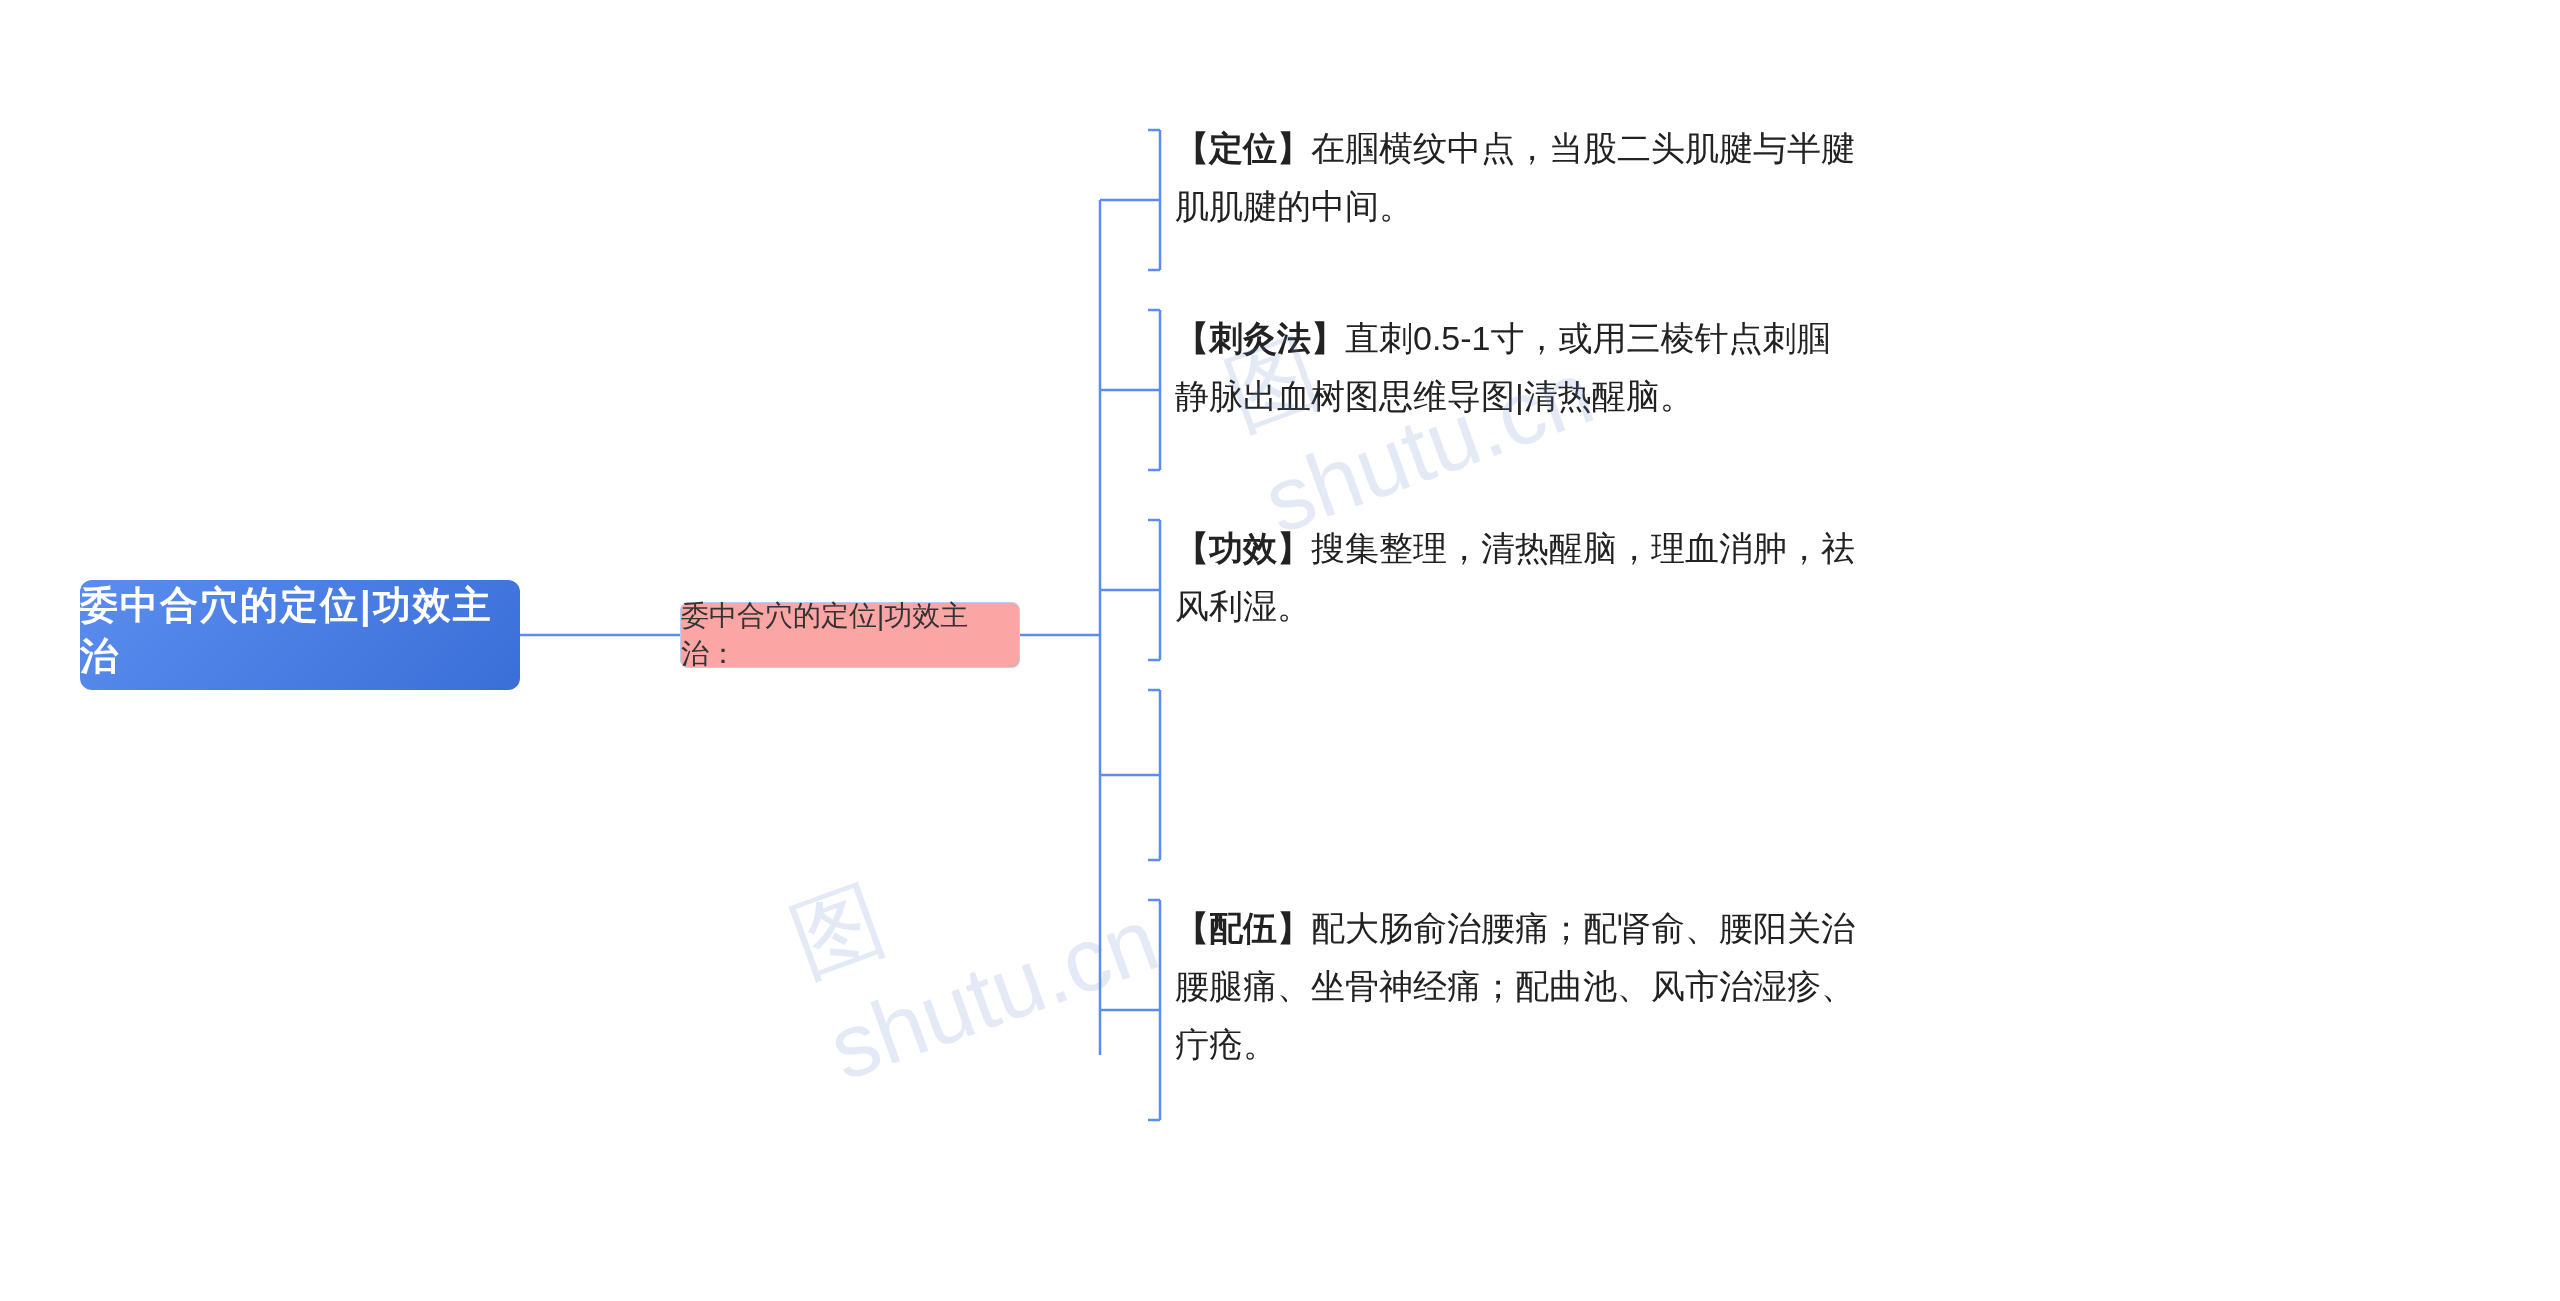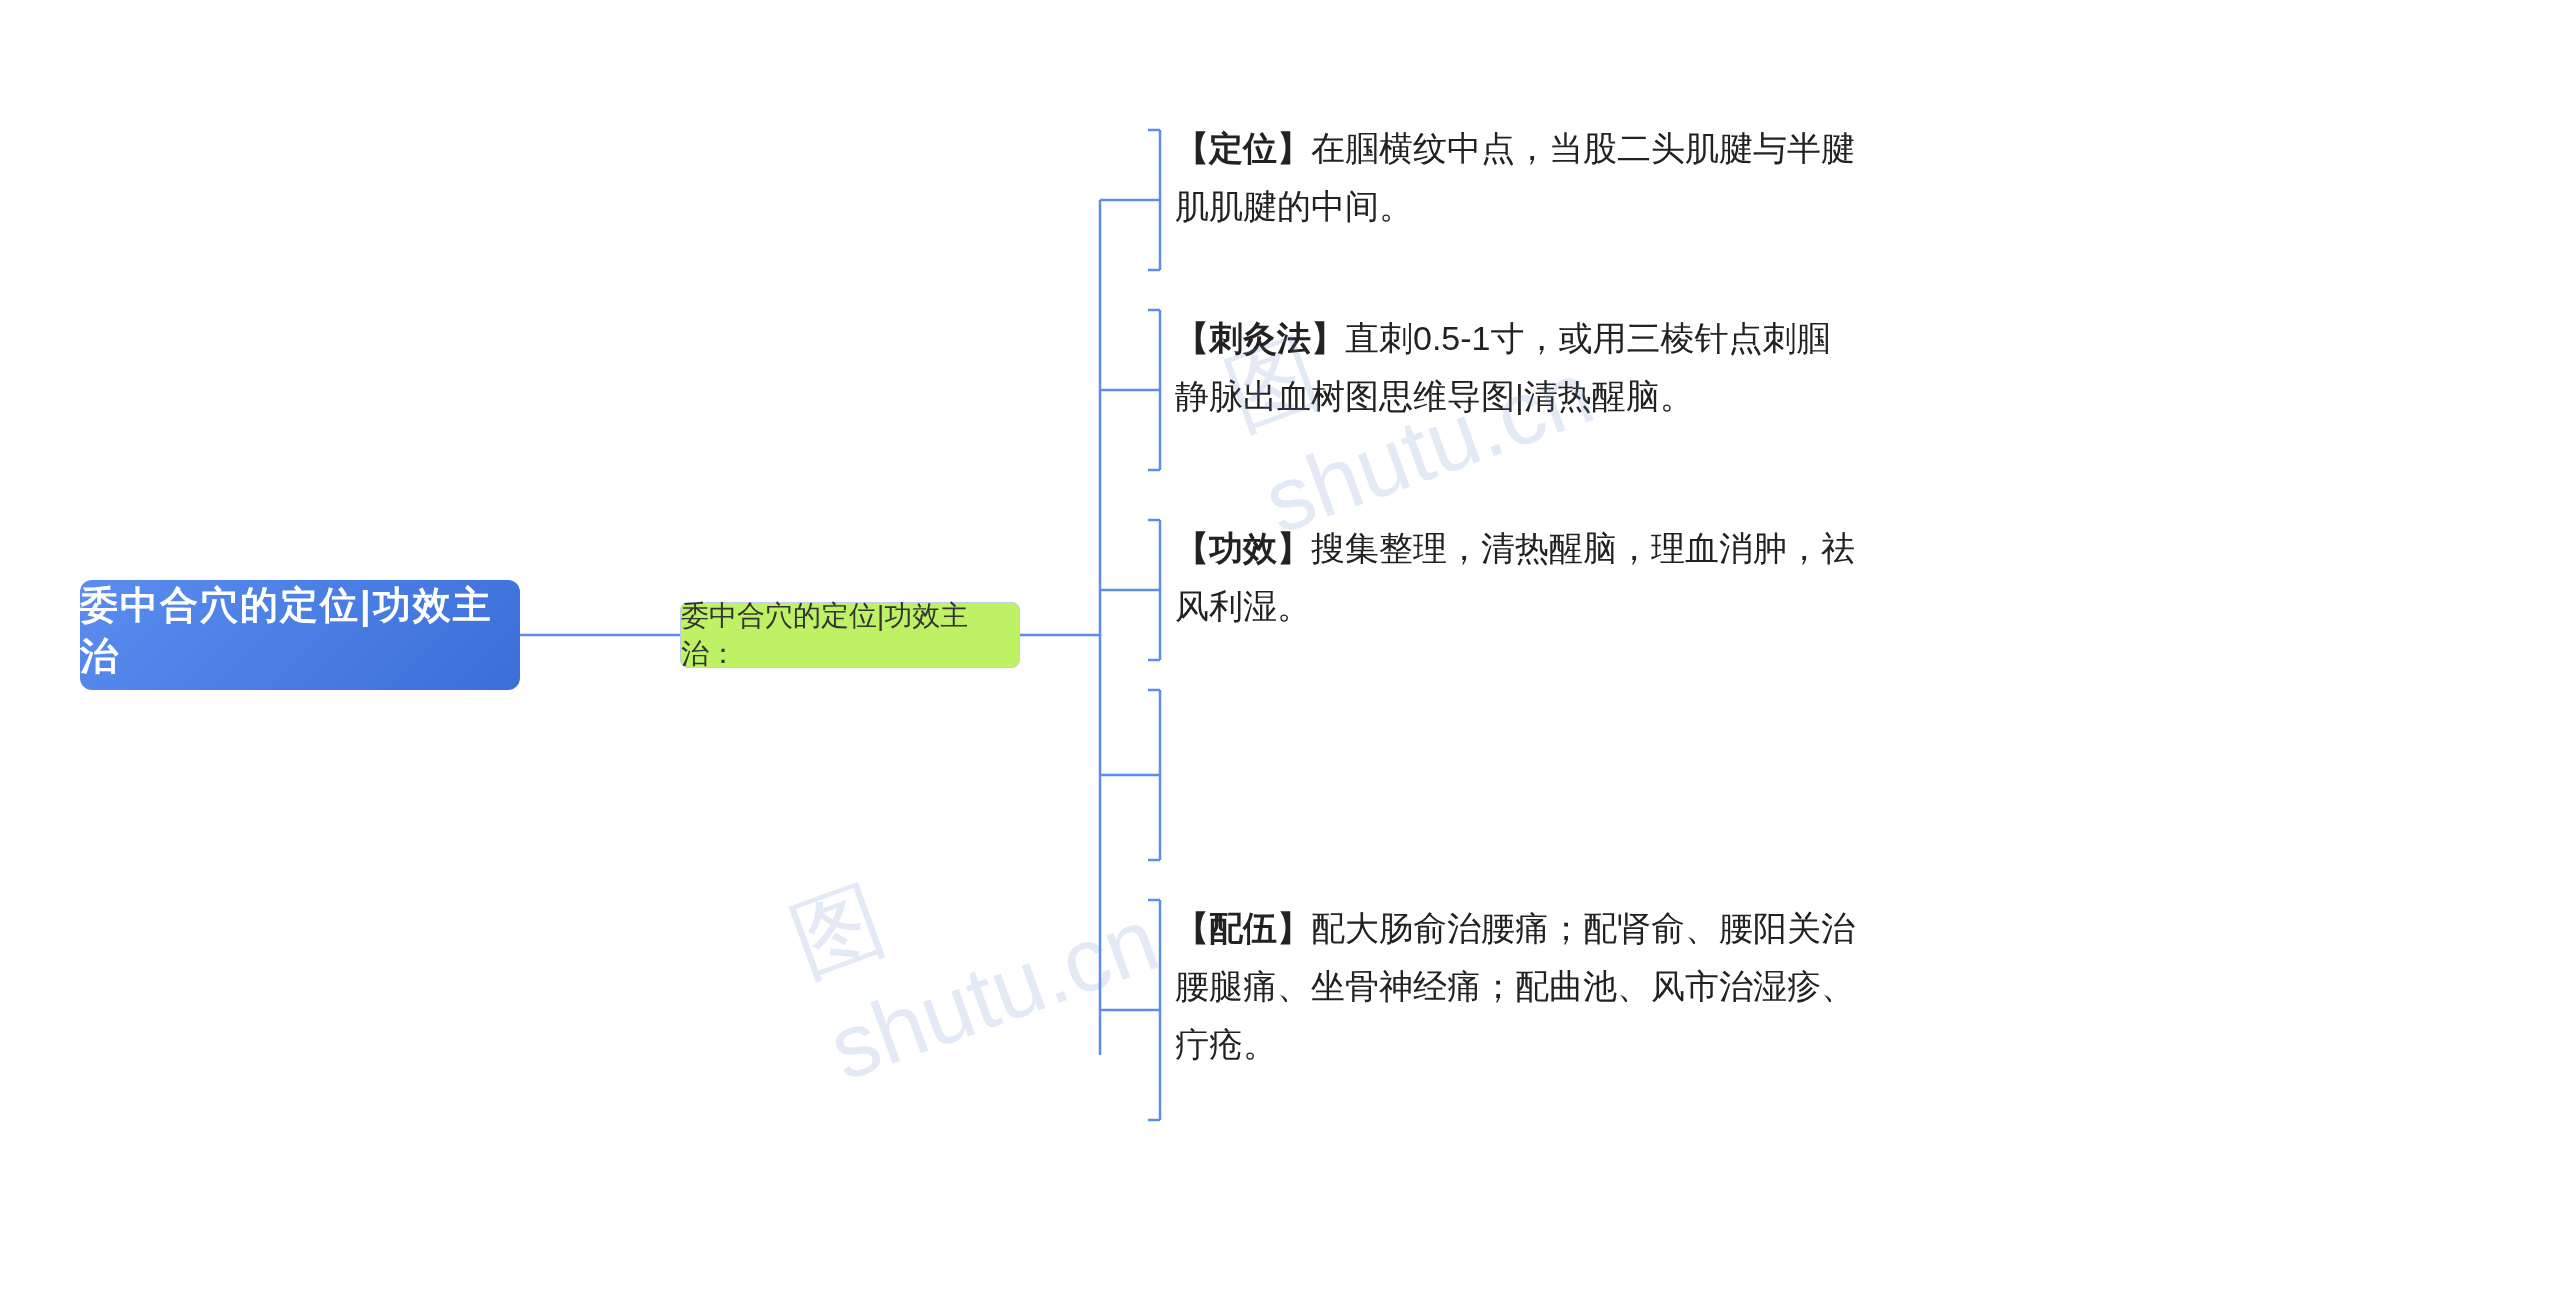--- a/index.html
+++ b/index.html
@@ -72,21 +72,21 @@
       z-index: 10;
     }
 
     
     .level2-node {
       position: absolute;
       top: 602px;
       left: 680px;
       width: 340px;
       height: 66px;
-      background: #bef264;
+      background: #fca5a5;
       border-radius: 8px;
       border: 1.5px solid #c0ccee;
       display: flex;
       align-items: center;
       justify-content: center;
       color: #333;
       font-size: 28px;
       z-index: 10;
     }
 

